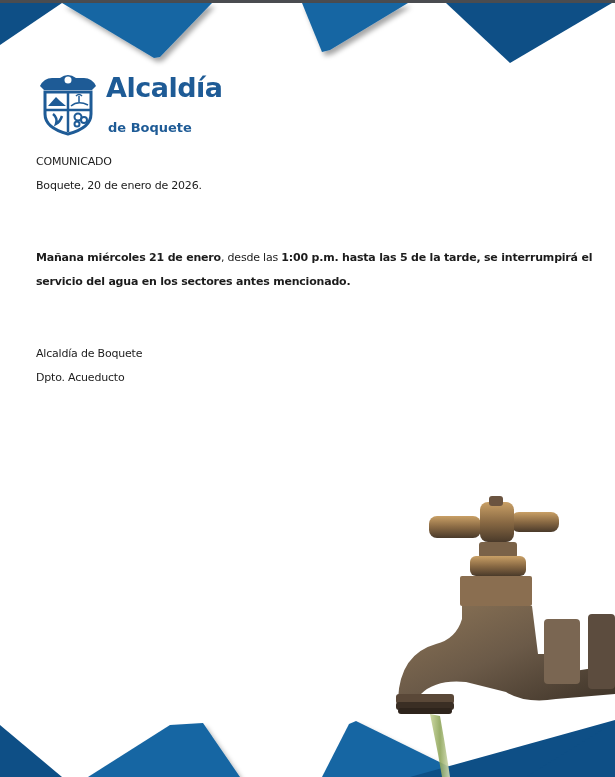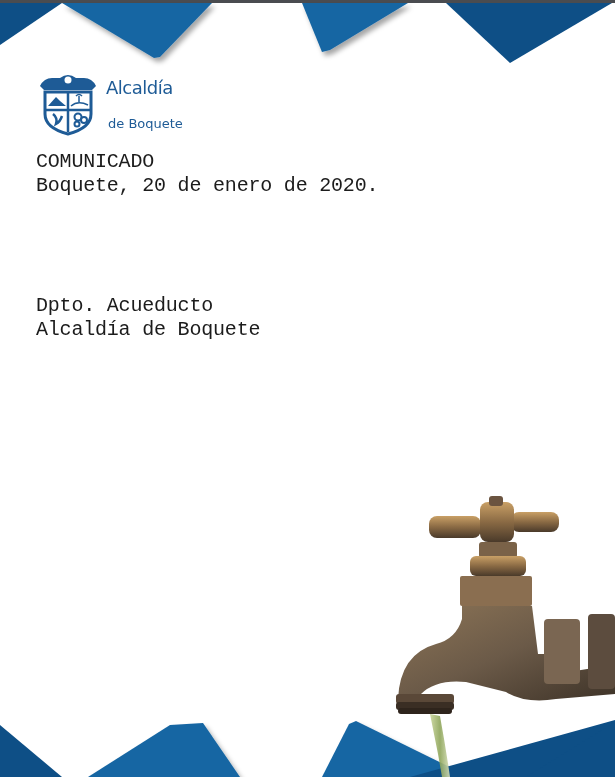--- a/index.html
+++ b/index.html
@@ -7,23 +7,23 @@
     width: 615px; height: 777px; overflow: hidden; position: relative;
     background: #ffffff;
     font-family: "DejaVu Sans", "Liberation Sans", sans-serif;
     color: #1c1c1c;
   }
   .topbar { position: absolute; left: 0; top: 0; width: 615px; height: 3px; background: #4a4c50; }
   .deco { position: absolute; left: 0; top: 0; width: 615px; height: 777px; pointer-events: none; }
   .logo { position: absolute; left: 36px; top: 72px; height: 64px; display: flex; align-items: center; }
   .logo-shield { width: 64px; height: 64px; }
   .logo-text { margin-left: 6px; display: flex; flex-direction: column; color: #1e5b96; line-height: 1; }
-  .logo-title { font-family: "DejaVu Sans", sans-serif; font-weight: normal; font-size: 18px; letter-spacing: -0.5px; }
-  .logo-sub { font-family: "DejaVu Sans", sans-serif; font-weight: normal; font-size: 13px; margin-top: 20px; margin-left: 2px; }
-  .body-text { position: absolute; left: 36px; top: 150px; width: 560px; font-size: 20px; line-height: 24px; letter-spacing: -0.2px; font-family: Liberation Mono, monospace; }
+  .logo-title { font-family: "DejaVu Sans", sans-serif; font-weight: bold; font-size: 27px; letter-spacing: -0.5px; }
+  .logo-sub { font-family: "DejaVu Sans", sans-serif; font-weight: bold; font-size: 13px; margin-top: 20px; margin-left: 2px; }
+  .body-text { position: absolute; left: 36px; top: 150px; width: 560px; font-size: 11px; line-height: 24px; letter-spacing: -0.2px; }
   .body-text p { margin: 0; }
   .gap { height: 24px; }
   b { font-weight: bold; }
   .faucet { position: absolute; left: 396px; top: 494px; width: 219px; height: 283px; }
 </style>
 </head>
 <body>
 
 <div class="topbar"></div>
 
@@ -67,27 +67,28 @@
     <circle cx="41" cy="52" r="2.5" fill="none" stroke="#1e5b96" stroke-width="2"></circle>
   </svg>
   <div class="logo-text">
     <span class="logo-title">Alcaldía</span>
     <span class="logo-sub">de Boquete</span>
   </div>
 </div>
 
 <div class="body-text">
   <p>COMUNICADO</p>
-  <p>Boquete, 20 de enero de 2020.</p>
+  <p>Boquete, 20 de enero de 2026.</p>
   <div class="gap"></div>
   <div class="gap"></div>
+  <p><b>Mañana miércoles 21 de enero</b><span>, desde las </span><b>1:00 p.m. hasta las 5 de la tarde, se interrumpirá el servicio del agua en los sectores antes mencionado.</b></p>
   <div class="gap"></div>
   <div class="gap"></div>
+  <p>Alcaldía de Boquete</p>
   <p>Dpto. Acueducto</p>
-  <p>Alcaldía de Boquete</p>
 </div>
 
 <svg class="faucet" viewBox="0 0 219 283" xmlns="http://www.w3.org/2000/svg">
   <defs>
     <linearGradient id="brass" x1="0" y1="0" x2="0" y2="1">
       <stop offset="0" stop-color="#c9a066"></stop>
       <stop offset="0.5" stop-color="#8a6a44"></stop>
       <stop offset="1" stop-color="#4a3a2a"></stop>
     </linearGradient>
     <linearGradient id="body" x1="0" y1="0" x2="1" y2="1">

